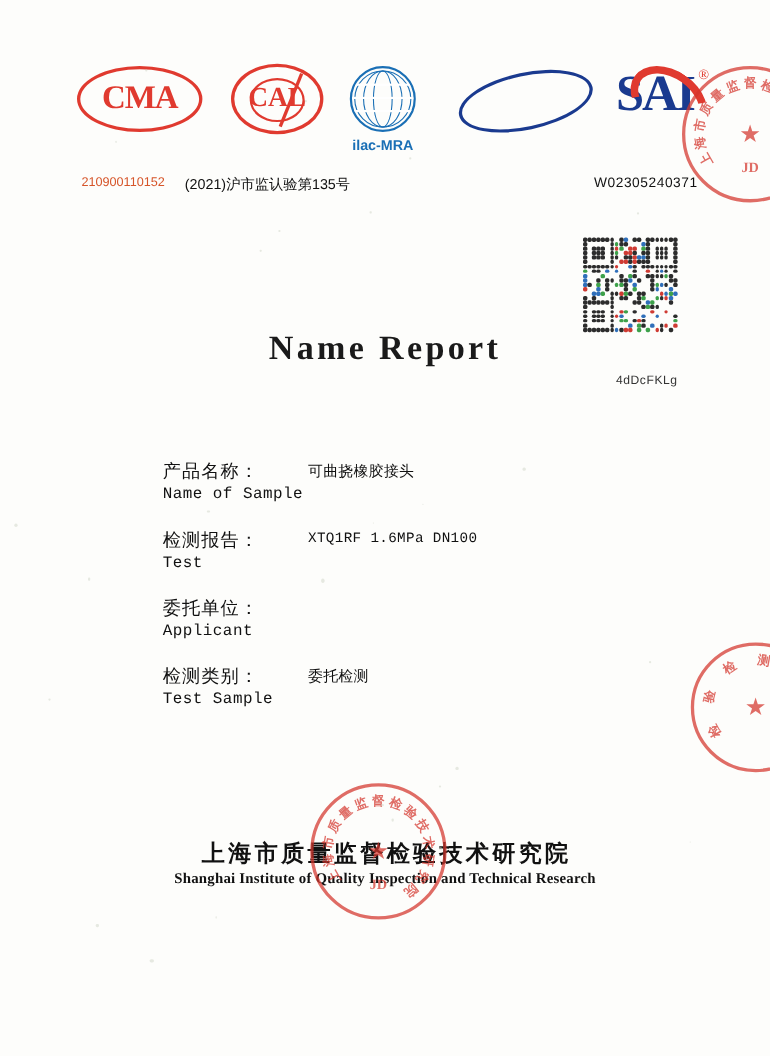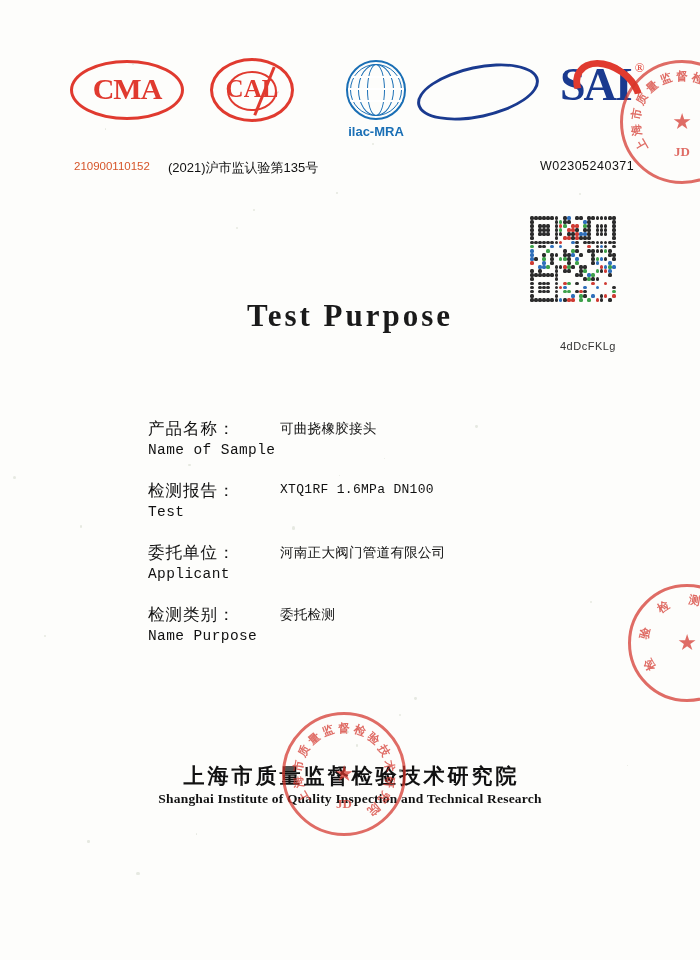--- a/index.html
+++ b/index.html
@@ -82,21 +82,21 @@
   }
   .logo-cal .slash {
     position: absolute;
     left: 50px; top: 4px;
     width: 2.5px; height: 52px;
     background: #e03a2f;
     transform: rotate(22deg);
   }
 
   
-  .logo-ilac { left: 258px; top: 8px; margin-left: 28px; }
+  .logo-ilac { left: 258px; top: 8px; }
   .logo-ilac .circ {
     width: 56px; height: 56px;
     border: 2.5px solid #1a6fb5;
     border-radius: 50%;
     position: relative;
     overflow: hidden;
     margin: 0 auto;
   }
   .logo-ilac .arc {
     position: absolute;
@@ -433,21 +433,21 @@
       <div class="reg">®</div>
     </div>
   </div>
 
   <div class="hdr-row">
     <div class="hdr-left">210900110152</div>
     <div class="hdr-mid">(2021)沪市监认验第135号</div>
     <div class="hdr-right">W02305240371</div>
   </div>
 
-  <div class="title-en">Test Purpose</div>
+  <div class="title-en">Name Report</div>
 
   <div class="qr" id="qr">
       <div class="cell " style="left: 0px; top: 0px; width: 3.76762px; height: 3.76762px; border-radius: 40%;"></div>
       <div class="cell " style="left: 4.09524px; top: 0px; width: 3.76762px; height: 3.76762px; border-radius: 40%;"></div>
       <div class="cell " style="left: 8.19048px; top: 0px; width: 3.76762px; height: 3.76762px; border-radius: 40%;"></div>
       <div class="cell " style="left: 12.2857px; top: 0px; width: 3.76762px; height: 3.76762px; border-radius: 40%;"></div>
       <div class="cell " style="left: 16.381px; top: 0px; width: 3.76762px; height: 3.76762px; border-radius: 40%;"></div>
       <div class="cell " style="left: 20.4762px; top: 0px; width: 3.76762px; height: 3.76762px; border-radius: 40%;"></div>
       <div class="cell " style="left: 24.5714px; top: 0px; width: 3.76762px; height: 3.76762px; border-radius: 40%;"></div>
       <div class="cell " style="left: 32.7619px; top: 0px; width: 3.76762px; height: 3.76762px; border-radius: 40%;"></div>
@@ -709,26 +709,25 @@
 
     <div class="field">
       <div class="lbl-cn">检测报告：</div>
       <div class="lbl-en">Test</div>
       <div class="val mono">XTQ1RF 1.6MPa DN100</div>
     </div>
 
     <div class="field">
       <div class="lbl-cn">委托单位：</div>
       <div class="lbl-en">Applicant</div>
-      <div class="val">河南正大阀门管道有限公司</div>
     </div>
 
     <div class="field">
       <div class="lbl-cn">检测类别：</div>
-      <div class="lbl-en">Name Purpose</div>
+      <div class="lbl-en">Test Sample</div>
       <div class="val">委托检测</div>
     </div>
 
   </div>
 
   <div class="footer-cn">上海市质量监督检验技术研究院</div>
   <div class="footer-en">Shanghai Institute of Quality Inspection and Technical Research</div>
 
   <div class="stamp" id="stamp-center">
     <div class="ring-text">

